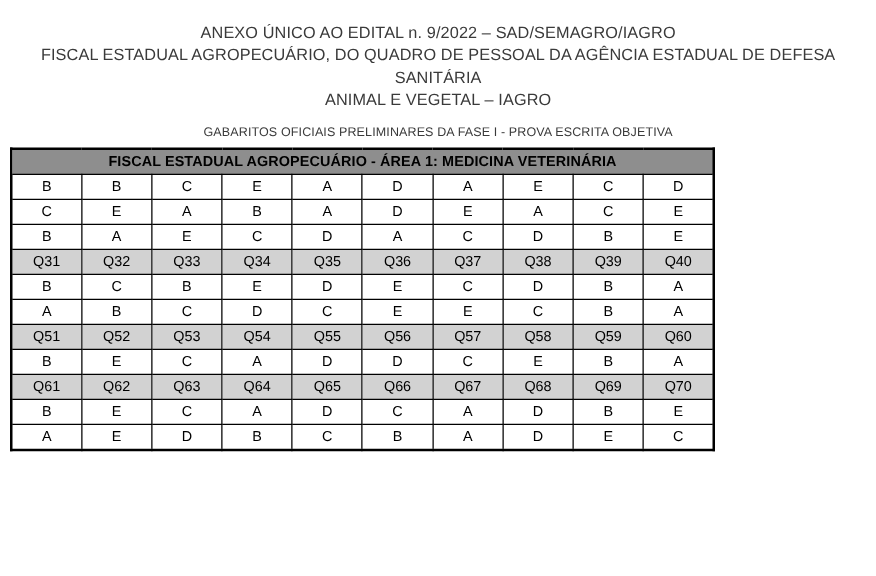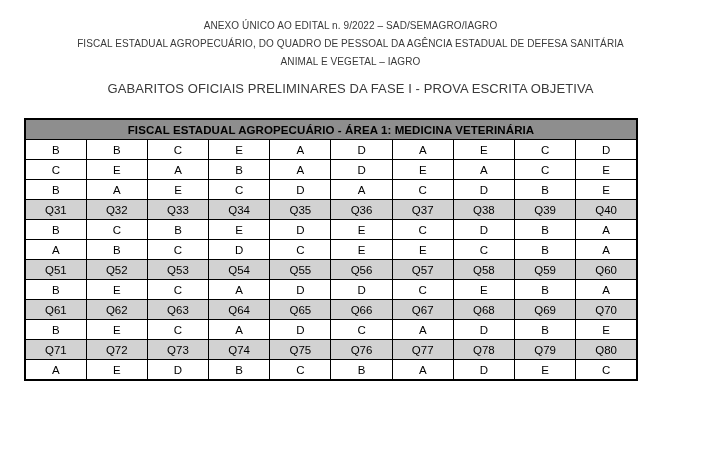--- a/index.html
+++ b/index.html
@@ -13,40 +13,40 @@
   }
   .page {
     width: 701px;
     height: 461px;
     position: relative;
   }
   .doc-header {
     padding-top: 17px;
     text-align: center;
     color: #3a3a3a;
-    font-size: 10px;
+    font-size: 13px;
     line-height: 18px;
     font-weight: 400;
     letter-spacing: 0.1px;
   }
   .doc-subtitle {
     margin-top: 11px;
     text-align: center;
     color: #3a3a3a;
-    font-size: 13px;
+    font-size: 10px;
     line-height: 14px;
     letter-spacing: 0.1px;
   }
   table.answer-key {
     border-collapse: collapse;
     table-layout: fixed;
     position: absolute;
-    left: 24px;
+    left: 8px;
     top: 118px;
-    width: 614px;
+    width: 564px;
   }
   table.answer-key td, table.answer-key th {
     border: 1px solid #000000;
     text-align: center;
     vertical-align: middle;
     font-size: 11.5px;
     color: #000000;
     padding: 0;
     height: 19px;
     overflow: hidden;
@@ -200,32 +200,20 @@
           <td>E</td>
           <td>C</td>
           <td>A</td>
           <td>D</td>
           <td>C</td>
           <td>A</td>
           <td>D</td>
           <td>B</td>
           <td>E</td>
         </tr>
-        <tr class="question-row">
-          <td>Q71</td>
-          <td>Q72</td>
-          <td>Q73</td>
-          <td>Q74</td>
-          <td>Q75</td>
-          <td>Q76</td>
-          <td>Q77</td>
-          <td>Q78</td>
-          <td>Q79</td>
-          <td>Q80</td>
-        </tr>
         <tr class="answer-row">
           <td>A</td>
           <td>E</td>
           <td>D</td>
           <td>B</td>
           <td>C</td>
           <td>B</td>
           <td>A</td>
           <td>D</td>
           <td>E</td>

